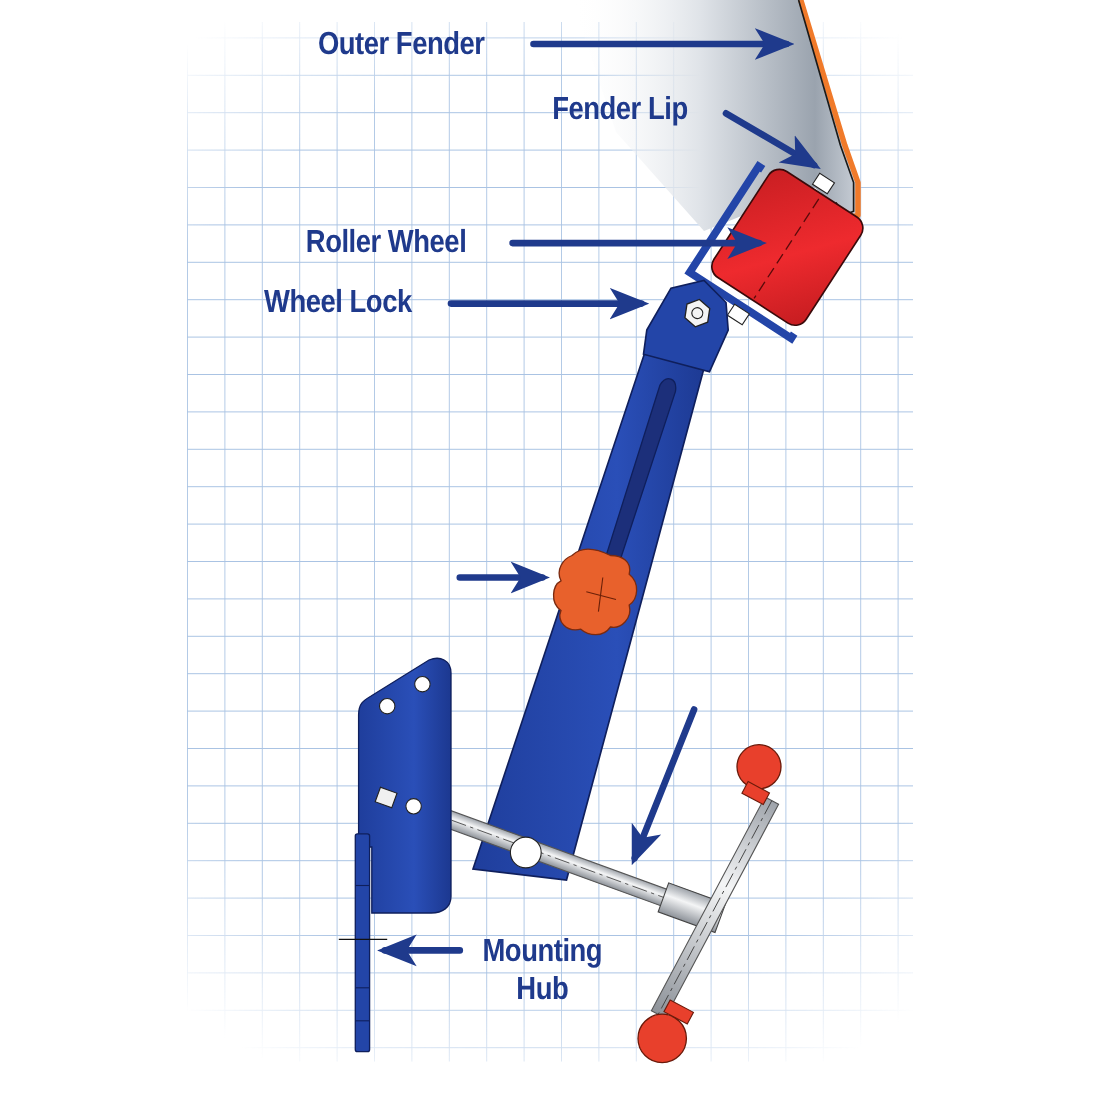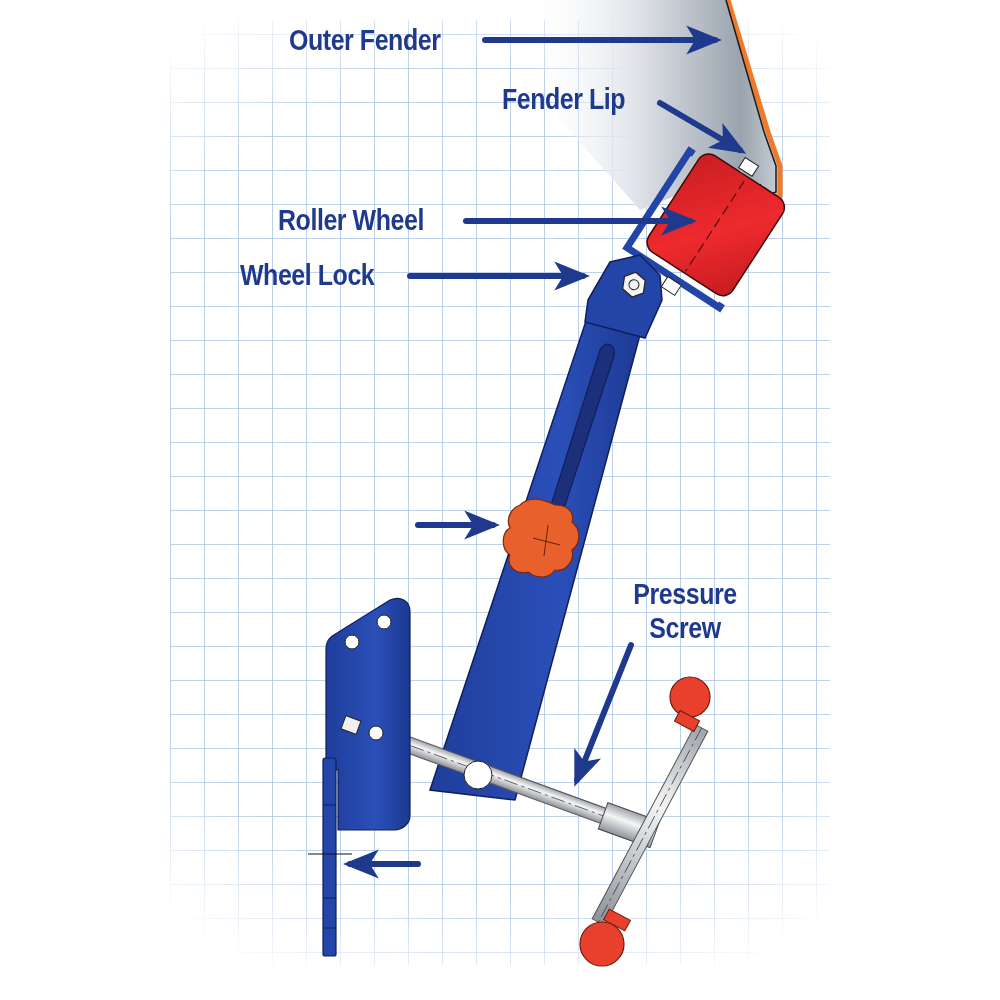--- a/index.html
+++ b/index.html
@@ -154,18 +154,18 @@
   </g>
 </svg>
 
 
 <div class="label" style="left:289px; top:23px;">Outer Fender</div>
 <div class="label" style="left:502px; top:82px;">Fender Lip</div>
 <div class="label" style="left:278px; top:203px;">Roller Wheel</div>
 <div class="label" style="left:240px; top:258px;">Wheel Lock</div>
 
 
-<div style="position:absolute; left:610px; top:577px; width:150px; text-align:center;">
-  <div class="label center" style="position:static; transform:scaleX(0.86);">Pressure</div>
-  <div class="label center" style="position:static; transform:scaleX(0.86);">Screw</div>
+
+<div style="position:absolute; left:418px; top:848px; width:150px; text-align:center;">
+  <div class="label center" style="position:static; transform:scaleX(0.86);">Mounting</div>
+  <div class="label center" style="position:static; transform:scaleX(0.86);">Hub</div>
 </div>
-
 </div>
 
 </body></html>

